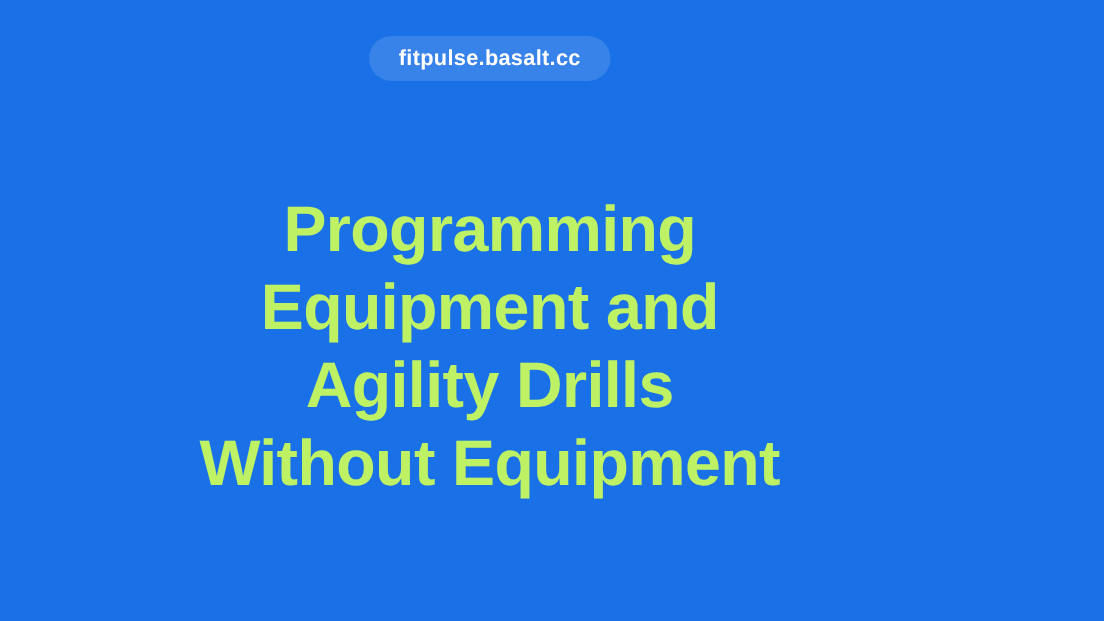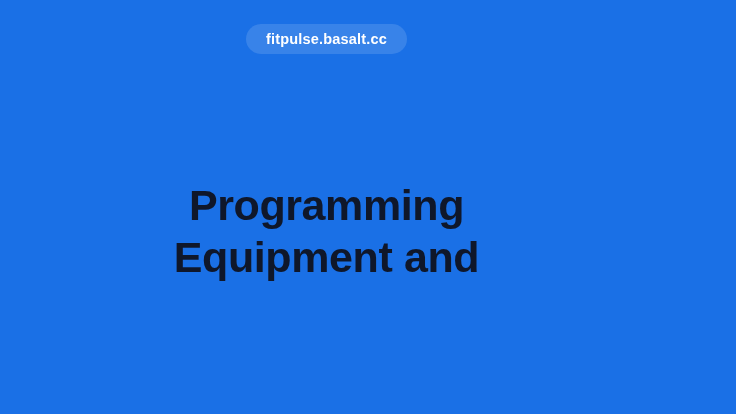--- a/index.html
+++ b/index.html
@@ -54,21 +54,21 @@
     display: flex;
     align-items: center;
     justify-content: center;
     padding-bottom: 6px;
     box-sizing: border-box;
   }
 
   .headline {
     margin: 16px;
     padding: 0 40px;
-    color: #0f172a;
+    color: #bef264;
     font-size: 43px;
     font-weight: bold;
     line-height: 52px;
     text-align: center;
     letter-spacing: -0.4px;
     max-width: 620px;
   }
 
   .headline .line {
     display: block;
@@ -79,16 +79,18 @@
 <body>
 
 <div class="card">
 
   <div class="domain-badge">fitpulse.basalt.cc</div>
 
   <div class="headline-wrap">
     <h1 class="headline">
       <span class="line">Programming</span>
       <span class="line">Equipment and</span>
+      <span class="line">Agility Drills</span>
+      <span class="line">Without Equipment</span>
     </h1>
   </div>
 
 </div>
 
 </body></html>

